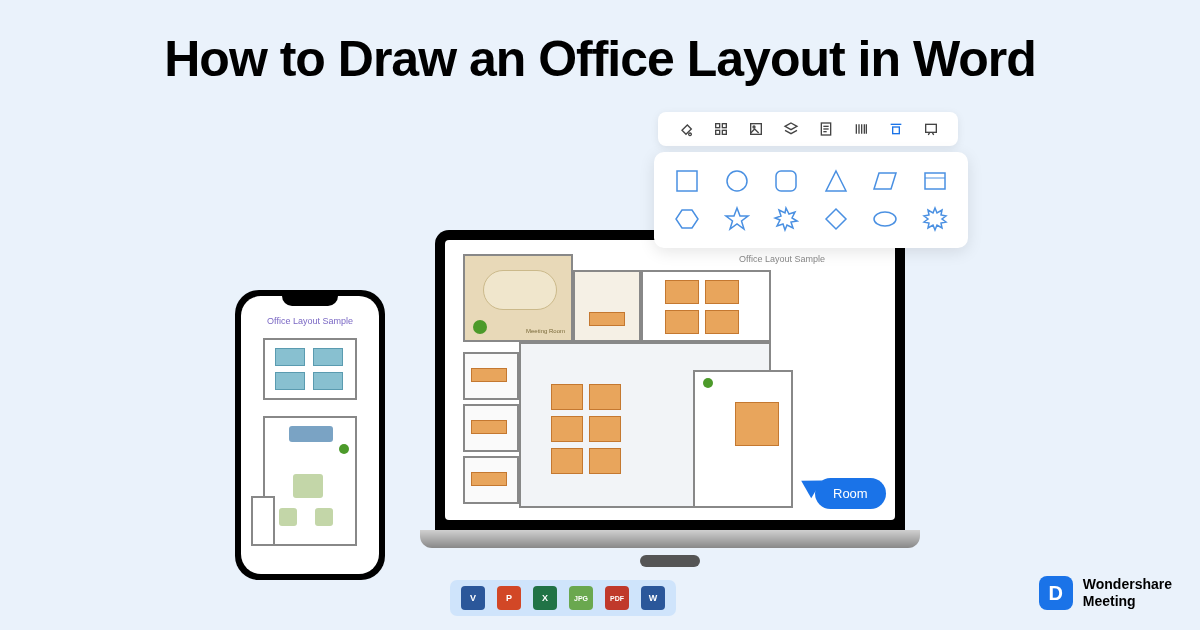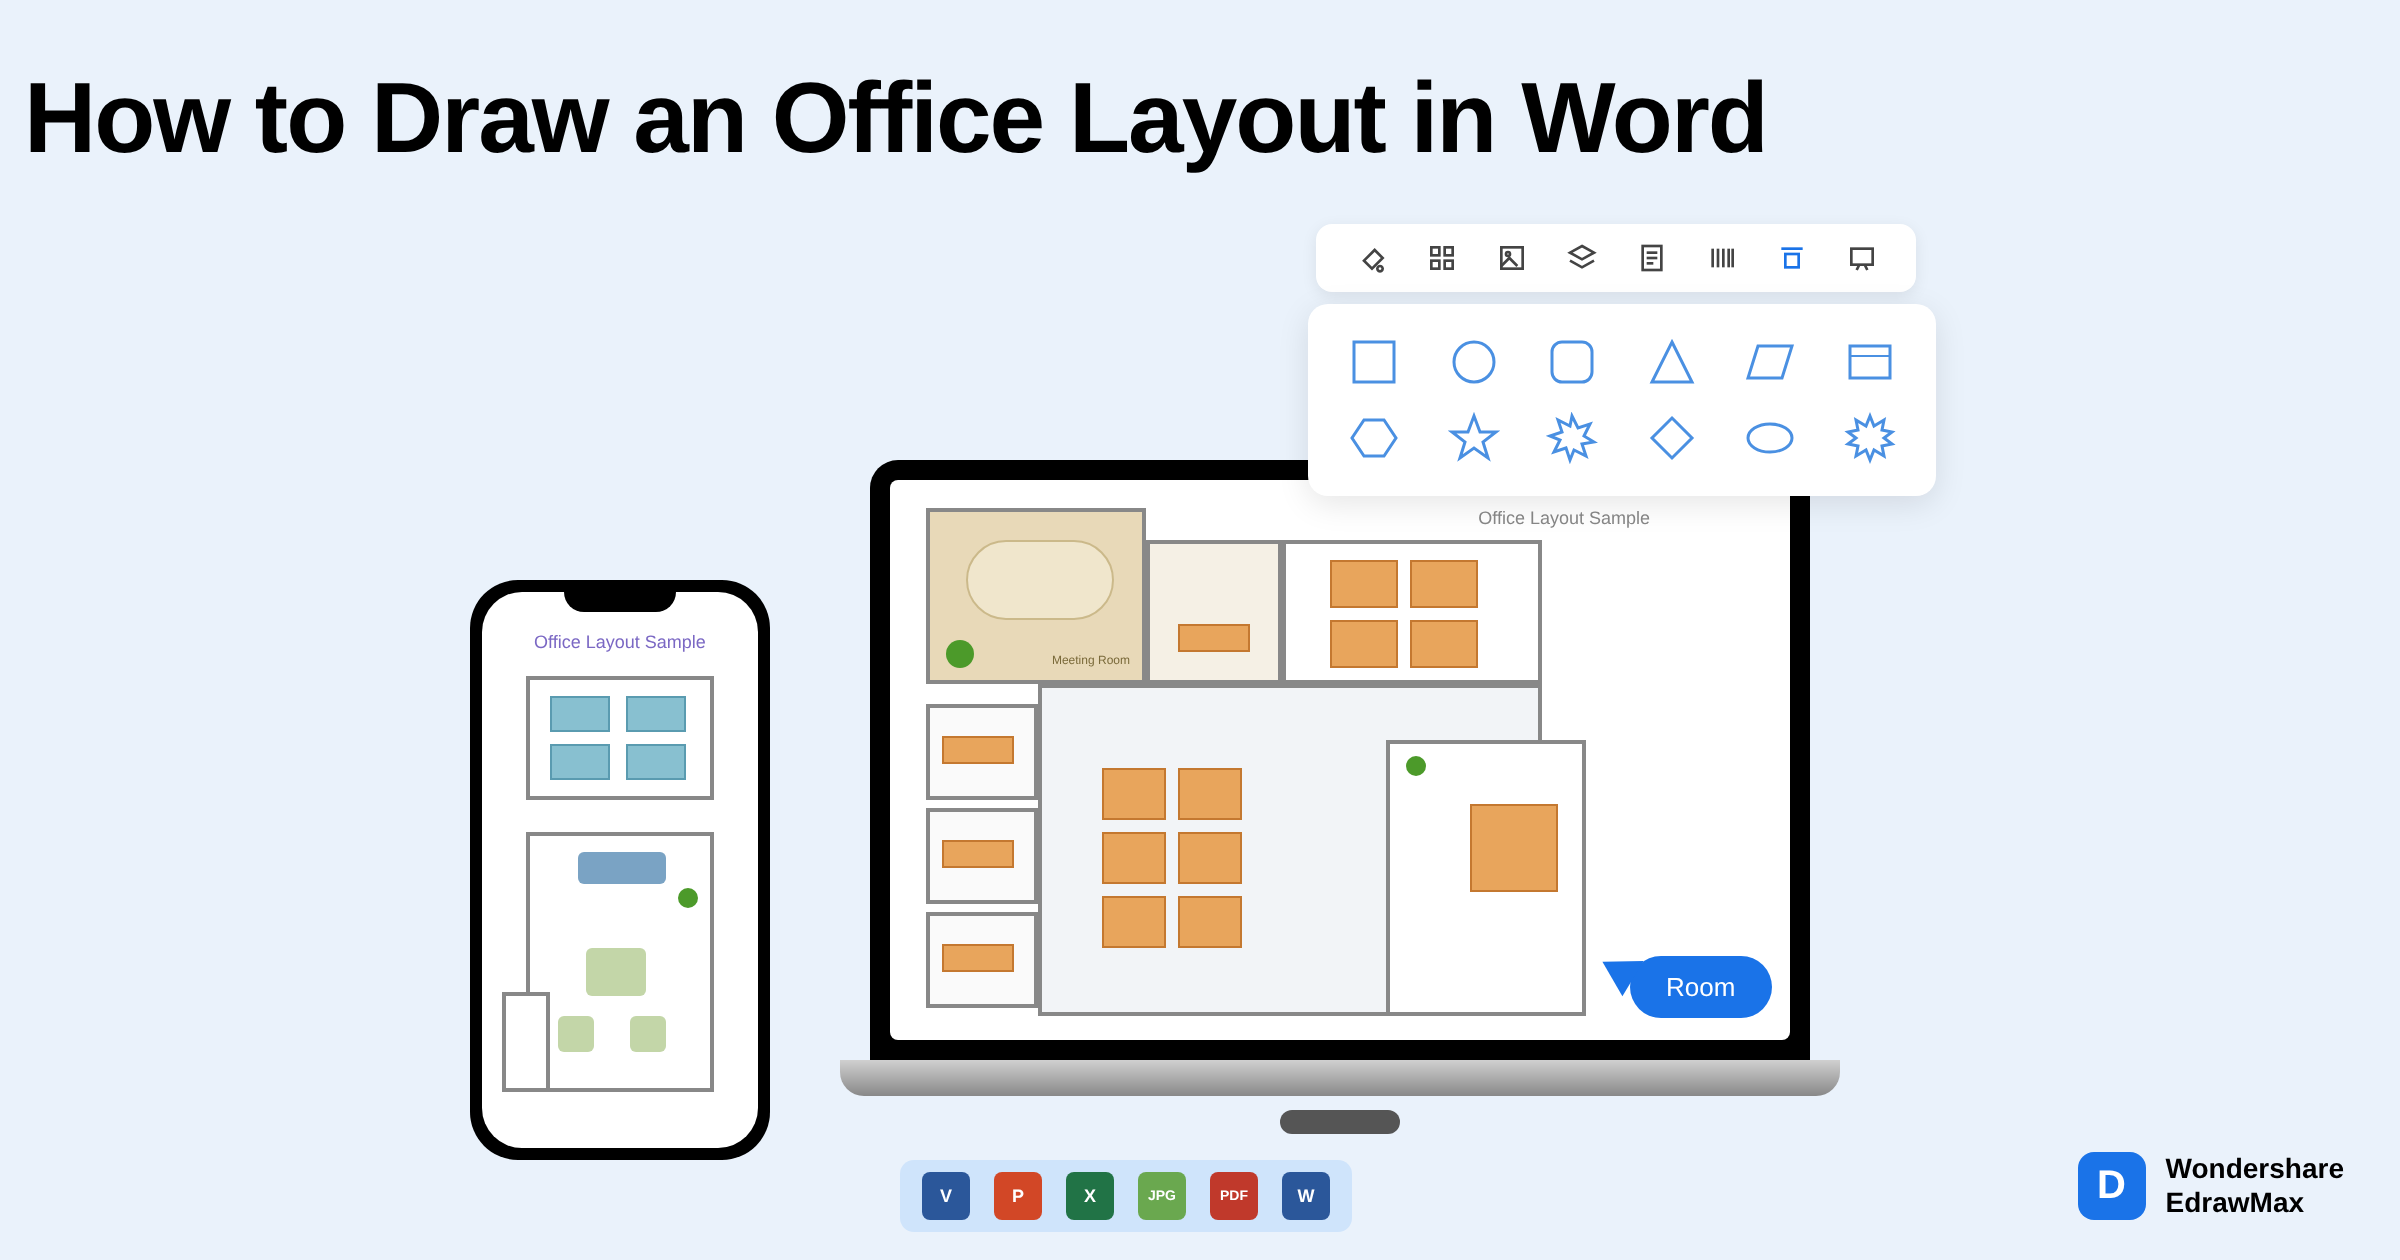--- a/index.html
+++ b/index.html
@@ -9,25 +9,25 @@
       background: #eaf2fb;
       font-family: -apple-system, BlinkMacSystemFont, 'Segoe UI', Arial, sans-serif;
       position: relative;
       overflow: hidden;
     }
     .title {
       position: absolute;
       top: 30px;
       left: 0;
       right: 0;
+      text-align: center;
       font-size: 50px;
       font-weight: 900;
       color: #000;
       letter-spacing: -1px;
-      padding-left: 12px;
     }
     
     .laptop {
       position: absolute;
       left: 420px;
       top: 230px;
       width: 500px;
       height: 340px;
     }
     .laptop-screen-frame {
@@ -474,15 +474,15 @@
     </div>
   <div class="export-icon">
       <div class="file-badge" style="background:#2b579a">W</div>
     </div>
 </div>
 
 <div class="brand">
   <div class="brand-logo">D</div>
   <div class="brand-text">
     <div>Wondershare</div>
-    <div>EdrawMax</div>
+    <div>Meeting</div>
   </div>
 </div>
 
 </body></html>

